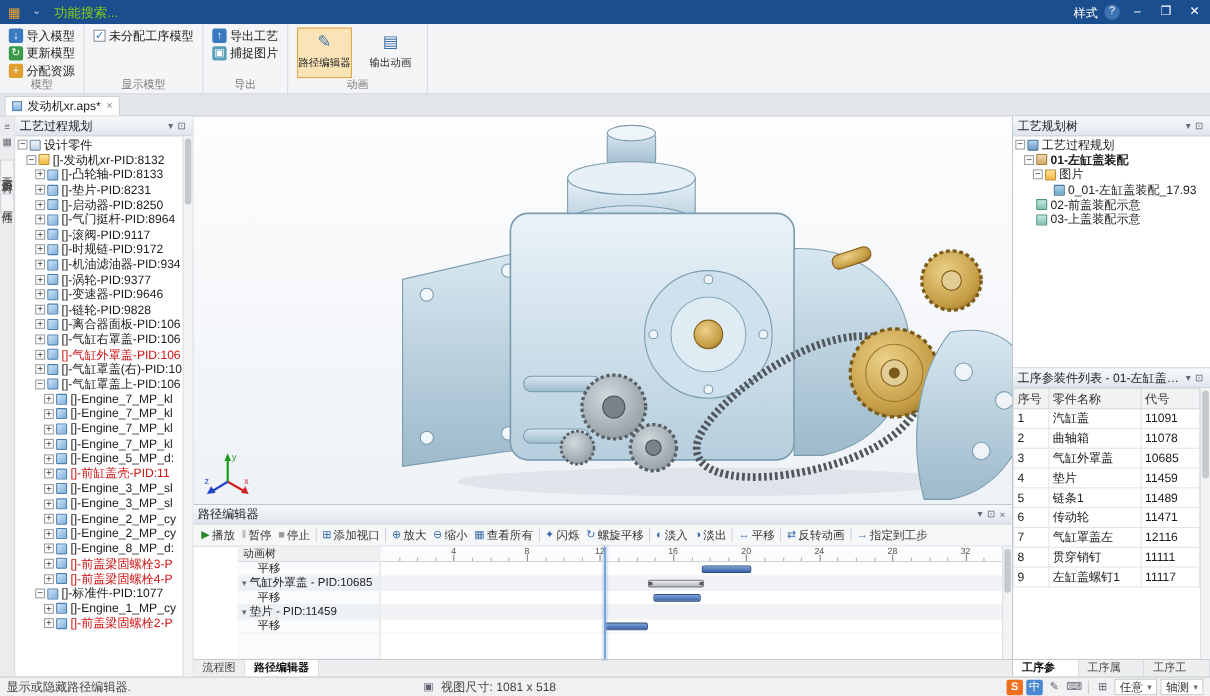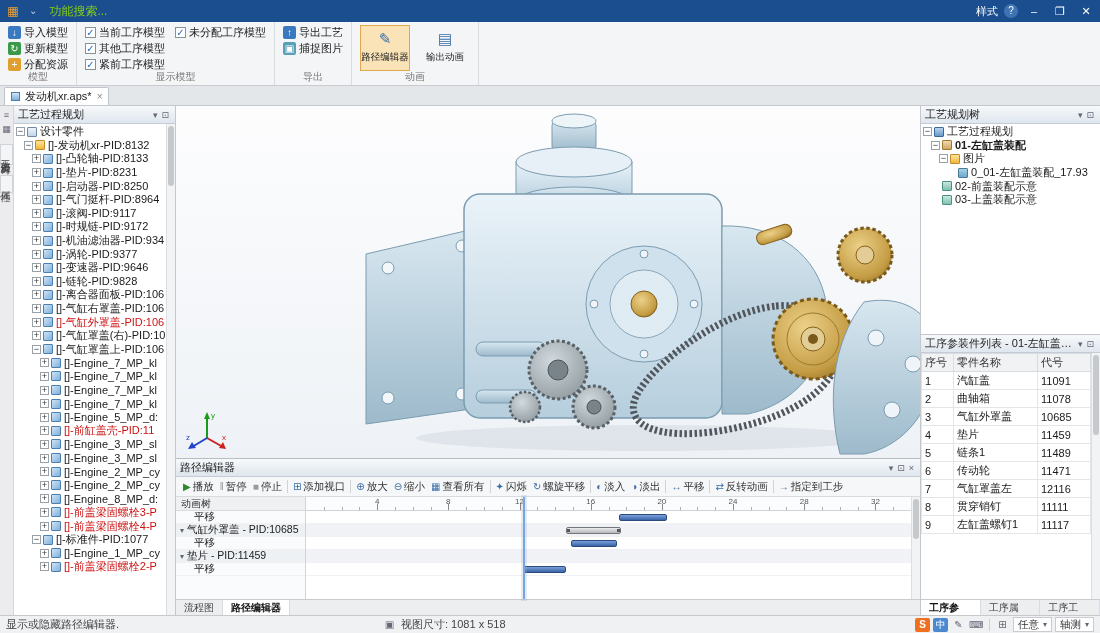--- a/index.html
+++ b/index.html
@@ -87,21 +87,21 @@
   
   .pathed{height:157px;border-top:1px solid #b8bcc0;display:flex;flex-direction:column;background:#fff;flex:none;}
   .pe-toolbar{height:20px;background:#f6f7f8;border-bottom:1px solid #d8dbdf;display:flex;align-items:center;
               padding:0 4px;flex:none;overflow:hidden;}
   .ptb-btn{display:flex;align-items:center;gap:2px;padding:0 3px;height:17px;font-size:10.5px;color:#333;white-space:nowrap;}
   .ptb-ic{font-size:10px;color:#3a6ea8;}
   .ptb-ic.play-icon{color:#2a8a2a;}
   .ptb-ic.pause-icon,.ptb-ic.stop-icon{color:#999;}
   .ptb-sep{width:1px;height:13px;background:#d0d4d8;margin:0 2px;}
   .pe-body{flex:1;display:flex;min-height:0;}
-  .atree{width:130px;border-right:1px solid #d0d4d8;background:#fafbfc;display:flex;flex-direction:column;flex:none;}
+  .atree{width:130px;border-right:1px solid #d0d4d8;background:#fafbfc;display:flex;flex-direction:column;flex:none;margin-left:40px;}
   .atree-h{height:14px;background:#eef0f2;border-bottom:1px solid #d8dbdf;font-size:10px;color:#333;
            line-height:13px;padding-left:5px;flex:none;}
   .arow{height:13px;display:flex;align-items:center;font-size:10.5px;color:#222;border-bottom:1px solid #f0f1f3;
         padding-left:4px;white-space:nowrap;overflow:hidden;}
   .arow.motion{padding-left:18px;}
   .arow.part{background:#eef1f4;}
   .aexp{color:#666;font-size:8px;margin-right:3px;}
   .tl{flex:1;position:relative;background:#fff;min-width:0;}
   .ruler{height:14px;border-bottom:1px solid #d0d4d8;position:relative;background:#fbfcfd;}
   .tick{position:absolute;bottom:0;width:1px;height:3px;background:#aab0b6;}
@@ -176,34 +176,20 @@
         <div class="rbtn">
           <span class="ric ric-assign">+</span>
           <span>分配资源</span>
         </div>
       </div>
       <div class="rlabel">模型</div>
     </div>
 
     <div class="rgroup">
       <div class="rrow">
-        <div class="rcol">
-          <div class="cb">
-            <span class="cbbox"></span>
-            <span>当前工序模型</span>
-          </div>
-          <div class="cb">
-            <span class="cbbox"></span>
-            <span>其他工序模型</span>
-          </div>
-          <div class="cb">
-            <span class="cbbox"></span>
-            <span>紧前工序模型</span>
-          </div>
-        </div>
         <div class="rcol">
           <div class="cb">
             <span class="cbbox"></span>
             <span>未分配工序模型</span>
           </div>
         </div>
       </div>
       <div class="rlabel">显示模型</div>
     </div>
 

